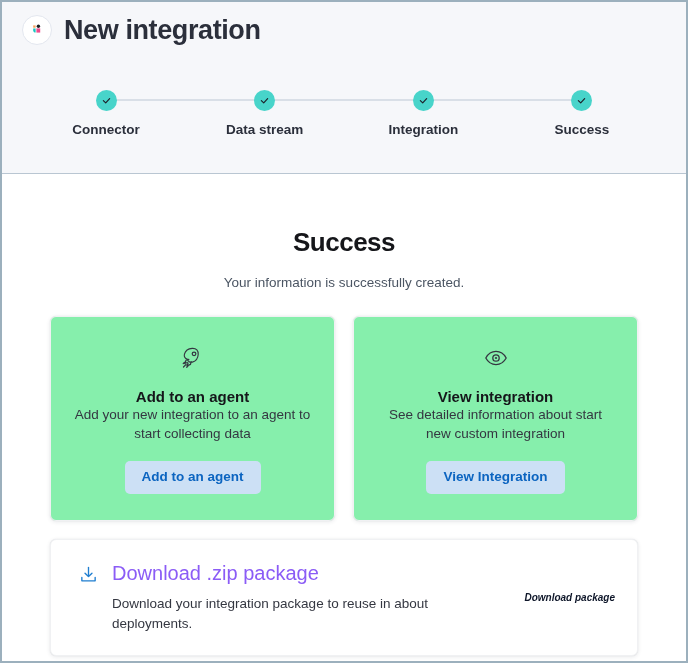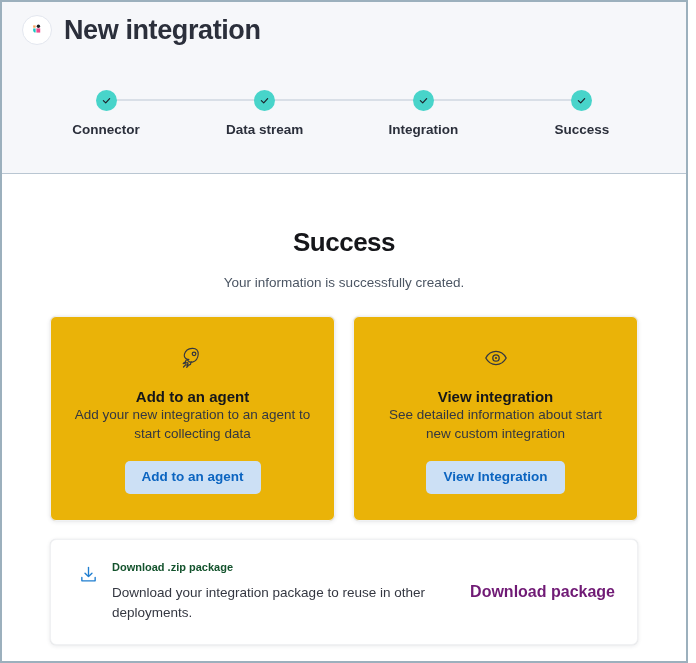--- a/index.html
+++ b/index.html
@@ -142,21 +142,21 @@
 
   
   .card-row {
     display: flex;
     gap: 18px;
     margin-top: 26px;
   }
 
   .info-card {
     flex: 1 1 0;
-    background: #eab308;
+    background: #86efac;
     border: 1px solid #f0f1f3;
     border-radius: 6px;
     box-shadow: 0 1px 4px rgba(26,38,55,0.10), 0 0 1px rgba(26,38,55,0.14);
     padding: 28px 22px 26px;
     display: flex;
     flex-direction: column;
     align-items: center;
     min-height: 204px;
   }
 
@@ -213,43 +213,44 @@
   .download-icon {
     color: #1f7ed0;
     flex: 0 0 auto;
     margin-top: 4px;
     padding-left: 6px;
   }
 
   .download-texts { flex: 1 1 auto; padding-right: 12px; }
 
   .download-title {
-    font-size: 11px;
-    font-weight: bold;
-    color: #14532d;
+    font-size: 20px;
+    font-weight: normal;
+    color: #8b5cf6;
     line-height: 1.2;
   }
 
   .download-desc {
     margin-top: 9px;
     font-size: 13.5px;
     color: #343741;
     line-height: 1.45;
     max-width: 330px;
   }
 
   .download-link {
     flex: 0 0 auto;
     align-self: center;
-    color: #701a75;
-    font-size: 16px;
+    color: #0f172a;
+    font-size: 10px;
     font-weight: bold;
     text-decoration: none;
     cursor: pointer;
     white-space: nowrap;
+    font-style: italic;
   }
 </style>
 </head>
 <body>
 
 <div class="app-window">
 
   <div class="header">
 
     <div class="header-title-row">
@@ -352,19 +353,19 @@
     <div class="download-panel">
       <span class="download-icon">
         <svg width="19" height="19" viewBox="0 0 24 24" fill="none" stroke="currentColor" stroke-width="1.7" stroke-linecap="round" stroke-linejoin="round" aria-hidden="true">
           <path d="M12 3 L12 14.2"></path>
           <path d="M7.6 10.4 L12 14.6 L16.4 10.4"></path>
           <path d="M3.6 15.6 L3.6 20 L20.4 20 L20.4 15.6"></path>
         </svg>
       </span>
       <div class="download-texts">
         <div class="download-title">Download .zip package</div>
-        <div class="download-desc">Download your integration package to reuse in other deployments.</div>
+        <div class="download-desc">Download your integration package to reuse in about deployments.</div>
       </div>
       <a class="download-link">Download package</a>
     </div>
 
   </div>
 </div>
 
 </body></html>

